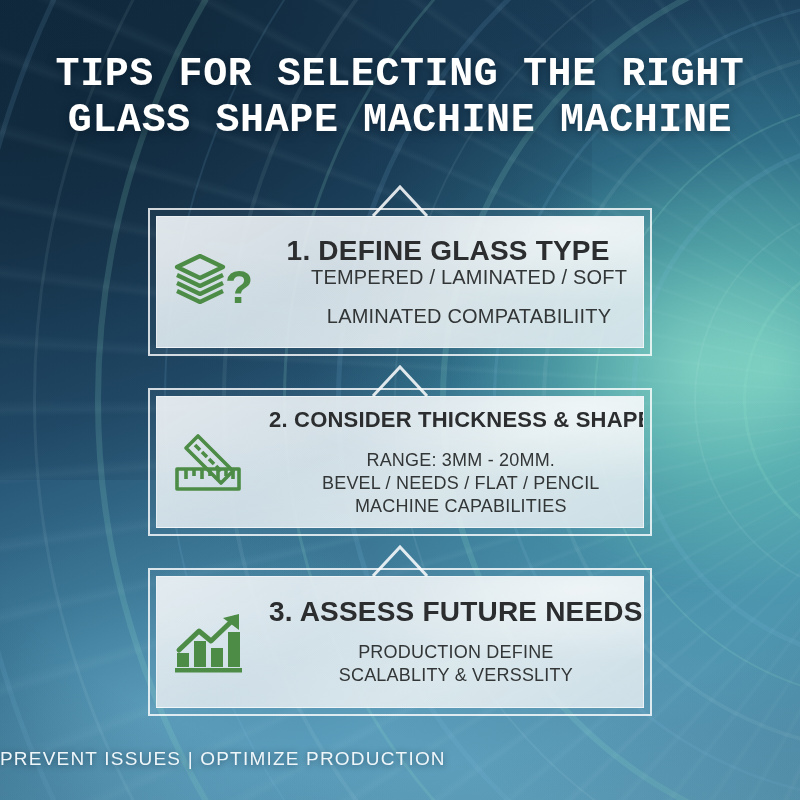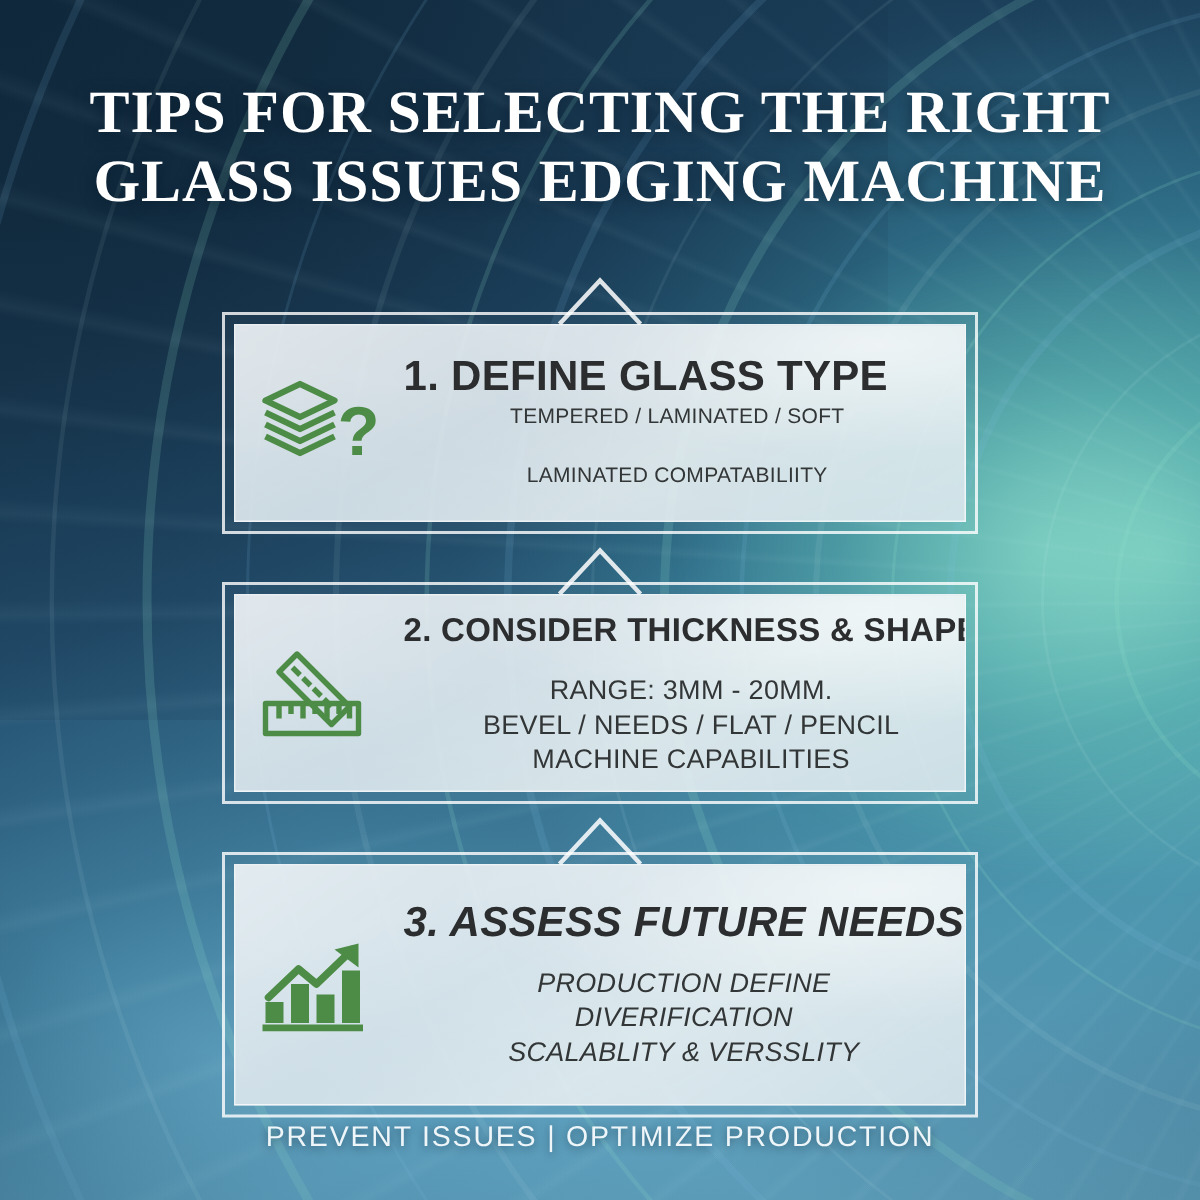--- a/index.html
+++ b/index.html
@@ -51,21 +51,21 @@
   }
   .vign{
     position:absolute;inset:0;
     background:radial-gradient(115% 95% at 50% 46%, rgba(0,0,0,0) 52%, rgba(8,26,42,.34) 100%);
   }
 
   
   .title{
     position:absolute;left:0;right:0;top:52px;
     text-align:center;color:#fff;
-    font-family:Liberation Serif, serif;
+    font-family:Liberation Mono, monospace;
     font-weight:700;font-size:40px;line-height:46px;
     letter-spacing:.6px;
     text-shadow:0 2px 10px rgba(5,20,35,.55);
   }
   .title .l{display:block;white-space:nowrap;}
 
   
   .card{
     position:absolute;left:148px;width:504px;
     box-sizing:border-box;
@@ -87,21 +87,21 @@
     overflow:hidden;
   }
   .card-inner::after{
     content:"";position:absolute;inset:0;pointer-events:none;
     background:
       radial-gradient(130% 120% at 88% 10%, rgba(255,255,255,.55), rgba(255,255,255,0) 46%),
       radial-gradient(90% 120% at 10% 95%, rgba(198,216,226,.45), rgba(255,255,255,0) 55%);
   }
   #card1{top:208px;height:148px;}
   #card2{top:388px;height:148px;}
-  #card3{top:568px;height:177px;font-style:italic;}
+  #card3{top:568px;height:148px;}
 
   
   .peak{
     position:absolute;left:50%;transform:translateX(-50%);
     width:62px;height:34px;
   }
   .peak svg{display:block;}
 
   .slot{
     position:relative;z-index:2;
@@ -121,28 +121,28 @@
     white-space:nowrap;
   }
   #card2 .c-head{font-size:22px;}
   .c-lines{margin-top:16px;}
   .c-line{
     font-family:"Liberation Sans Narrow","Liberation Sans",sans-serif;
     font-weight:400;color:#333637;
     font-size:18px;line-height:23px;letter-spacing:.2px;
     white-space:nowrap;
   }
-  #card1 .c-line{font-size:14px;margin-left:42px;}
+  #card1 .c-line{font-size:20px;margin-left:42px;}
   #card1 .c-lines{margin-top:2px;}
   #card1 .c-line.sp{margin-top:16px;}
 
   
   .footer{
     position:absolute;left:0;right:0;top:748px;
-    text-align:center;color:#eef6fa;
+    color:#eef6fa;
     font-family:"Liberation Sans Narrow","Liberation Sans",sans-serif;
     font-weight:400;font-size:19px;letter-spacing:1.2px;
     text-shadow:0 1px 6px rgba(5,20,35,.5);
   }
 </style>
 </head>
 <body>
 
 <div id="stage">
 
@@ -166,21 +166,21 @@
     <div class="ring b" style="width:1460px;height:1460px;border-width:2px;"></div>
     <div class="ring g" style="width:1590px;height:1590px;border-width:6px;"></div>
     <div class="ring f" style="width:1720px;height:1720px;border-width:3px;"></div>
     <div class="ring b" style="width:1860px;height:1860px;border-width:5px;"></div>
   </div>
   <div class="arc-sheen"></div>
   <div class="vign"></div>
 
   <div class="title">
     <span class="l">TIPS FOR SELECTING THE RIGHT</span>
-    <span class="l">GLASS ISSUES EDGING MACHINE</span>
+    <span class="l">GLASS SHAPE MACHINE MACHINE</span>
   </div>
 
   <div class="peak" style="top:183px;left:400px;">
     <svg width="62" height="34" viewBox="0 0 62 34">
       <path d="M4 33 L31 4 L58 33" fill="none" stroke="rgba(255,255,255,.85)" stroke-width="3"></path>
     </svg>
   </div>
   <div class="card" id="card1">
     <div class="card-inner">
       <div class="slot slot-left">
@@ -253,21 +253,20 @@
           <g fill="none" stroke="#4d8c46" stroke-width="5" stroke-linejoin="round" stroke-linecap="round">
             <path d="M8 42 L28 23 L40 33 L64 10"></path>
           </g>
           <path d="M68 6 L68 22 L52 10 Z" fill="#4d8c46"></path>
         </svg>
       </div>
       <div class="body">
         <div class="c-head">3. ASSESS FUTURE NEEDS</div>
         <div class="c-lines">
           <div class="c-line">PRODUCTION DEFINE</div>
-          <div class="c-line">DIVERIFICATION</div>
           <div class="c-line">SCALABLITY &amp; VERSSLITY</div>
         </div>
       </div>
       <div class="slot slot-right">
         <svg width="86" height="62" viewBox="0 0 86 62">
           <g fill="#4d8c46">
             <path d="M10 34 L10 18 L26 34 Z"></path>
             <path d="M30 34 L30 14 L46 34 Z"></path>
             <path d="M52 34 L54 4 L70 4 L72 34 Z"></path>
           </g>

